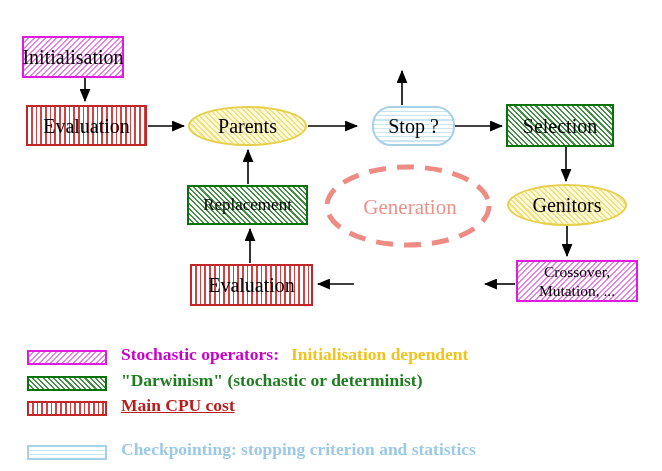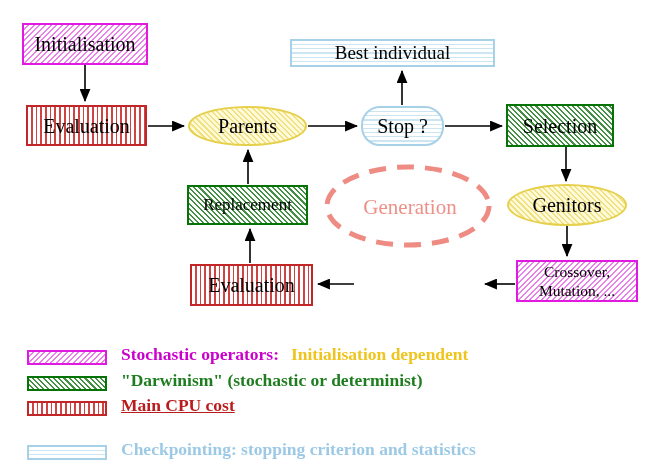--- a/index.html
+++ b/index.html
@@ -26,23 +26,23 @@
     background:repeating-linear-gradient(90deg,#ffffff 0px,#ffffff 3px,#d04343 3px,#d04343 4.7px);
   }
   .stripes-cyan{
     border:2px solid #a6d1e6;
     background:repeating-linear-gradient(180deg,#ffffff 0px,#ffffff 3px,#cbe6f2 3px,#cbe6f2 4.2px);
   }
   .ellipse-yellow{
     border:2px solid #e6cf4a;border-radius:50%;
     background:repeating-linear-gradient(45deg,#fffbda 0px,#fffbda 2.4px,#f1e183 2.4px,#f1e183 3.9px);
   }
-  .rounded{border-radius:19px;}
+  .rounded{border-radius:19px;margin-left:11px;}
   
-  #n-init{left:22px;top:23px;width:126px;height:42px;}
+  #n-init{left:22px;top:36px;width:102px;height:42px;}
   #n-eval-top{left:26px;top:105px;width:121px;height:41px;}
   #n-parents{left:188px;top:106px;width:119px;height:40px;}
   #n-stop{left:361px;top:106px;width:83px;height:40px;}
   #n-best{left:290px;top:39px;width:205px;height:28px;font-size:19px;}
   #n-selection{left:506px;top:104px;width:108px;height:43px;}
   #n-genitors{left:507px;top:184px;width:120px;height:42px;}
   #n-crossover{left:516px;top:260px;width:122px;height:42px;font-size:15.5px;flex-direction:column;line-height:1.25;}
   #n-offspring{left:355px;top:264px;width:125px;height:41px;}
   #n-eval-bottom{left:190px;top:264px;width:123px;height:42px;}
   #n-replacement{left:187px;top:185px;width:121px;height:40px;font-size:17px;}
@@ -91,21 +91,20 @@
   </svg>
 
   <div id="n-init" class="node hatch-magenta">Initialisation</div>
 
   <div id="n-eval-top" class="node stripes-red">Evaluation</div>
 
   <div id="n-parents" class="node ellipse-yellow">Parents</div>
 
   <div id="n-stop" class="node stripes-cyan rounded">Stop ?</div>
 
-  <div id="n-best" class="node stripes-cyan">Best individual</div>
 
   <div id="n-selection" class="node hatch-green">Selection</div>
 
   <div id="n-crossover" class="node hatch-magenta">
     <span>Crossover,</span>
     <span>Mutation, ...</span>
   </div>
 
   <div id="n-genitors" class="node ellipse-yellow">Genitors</div>
 

